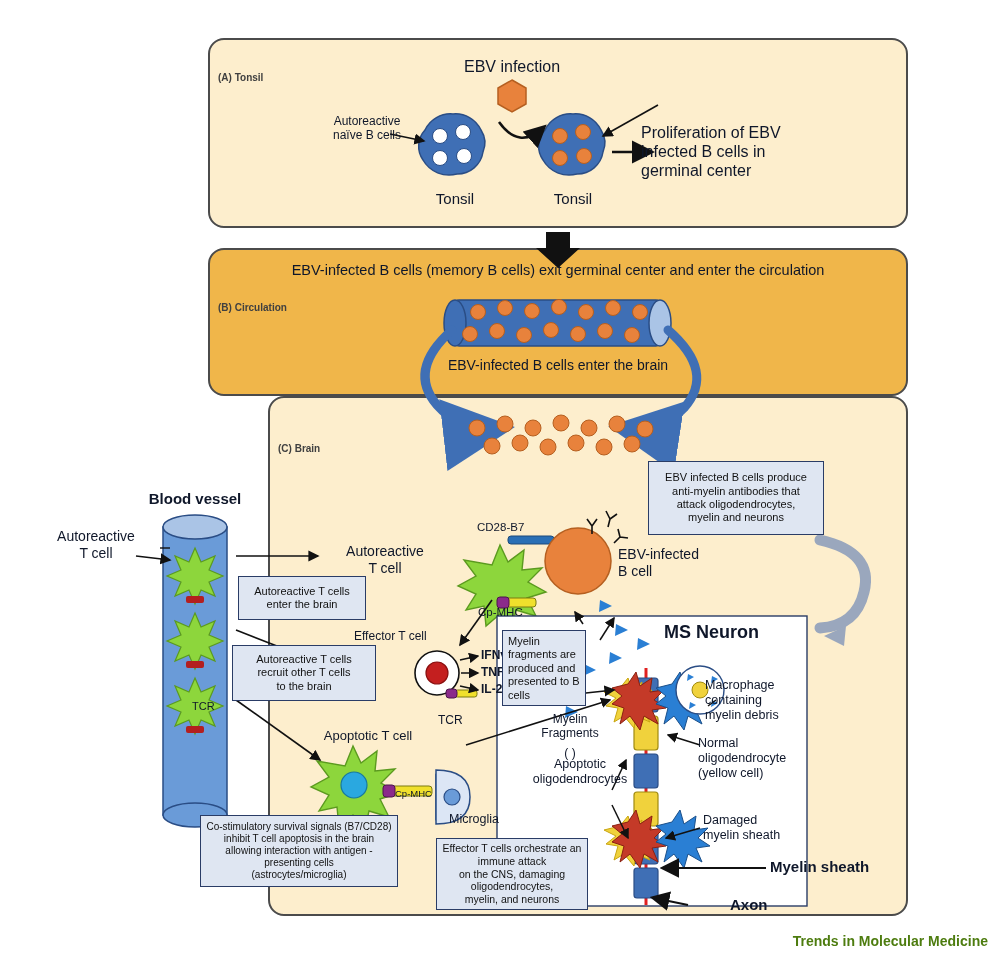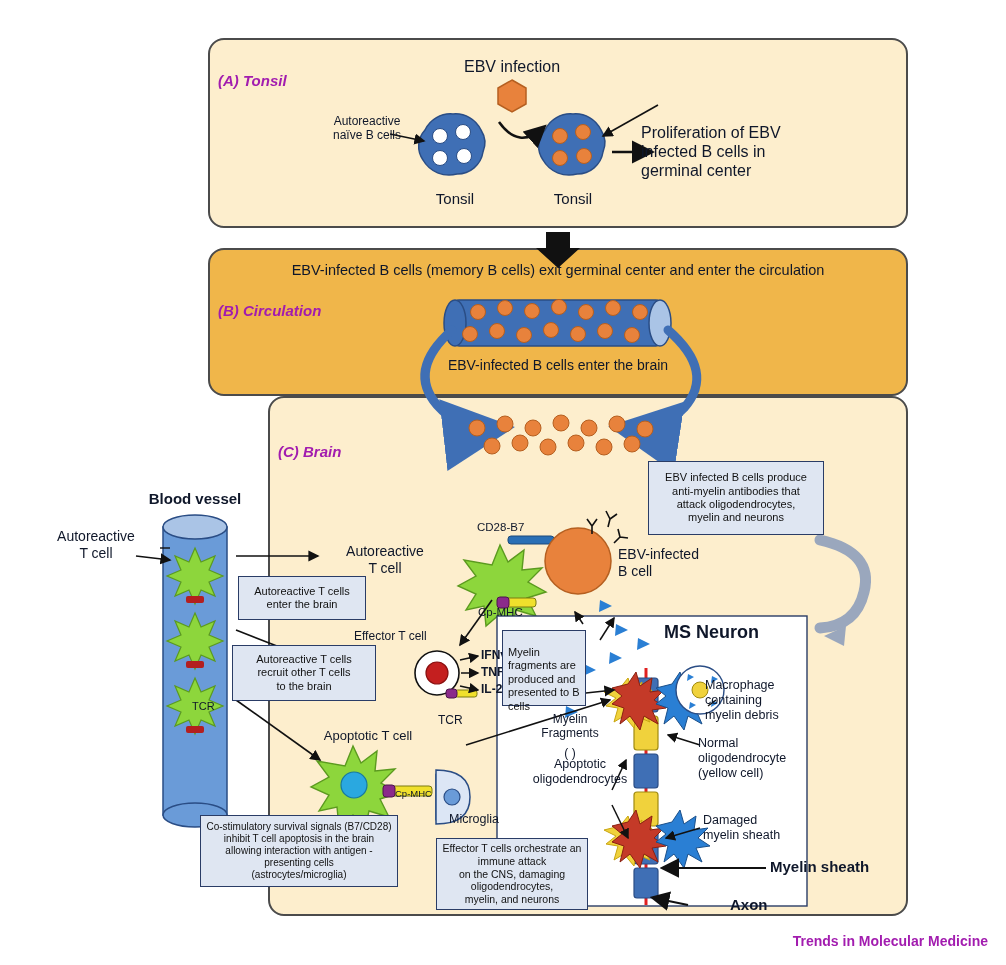--- a/index.html
+++ b/index.html
@@ -35,58 +35,57 @@
     border-radius: 16px;
   }
   #panel-c {
     left: 268px; top: 396px; width: 640px; height: 520px;
     background: #fdeecd;
     border: 2px solid #4b4b4b;
     border-radius: 16px;
   }
   .panel-label {
     position: absolute;
-    font-size: 15px;
+    font-size: 10px;
     font-weight: bold;
-    color: #a21caf;
-    font-style: italic;
+    color: #404040;
   }
   .txt {
     position: absolute;
     font-size: 13px;
     color: #0f172a;
     line-height: 1.18;
   }
   .txt.center { text-align: center; }
   .bold { font-weight: bold; }
   .callout {
     position: absolute;
     box-sizing: border-box;
     background: #dfe6f2;
     border: 1px solid #2a3c66;
     font-size: 11px;
     color: #111;
     text-align: center;
     line-height: 1.22;
-    padding: 15px 5px;
+    padding: 4px 5px;
   }
   svg.layer {
     position: absolute;
     left: 0; top: 0;
     width: 1006px;
     height: 965px;
     pointer-events: none;
   }
   #trends {
     position: absolute;
     right: 18px;
     bottom: 16px;
     font-size: 14px;
     font-weight: bold;
-    color: #a21caf;
+    color: #4d7c0f;
   }
 </style>
 </head>
 <body>
 
 <div id="canvas">
 
   <div class="panel" id="panel-a"></div>
   <div class="panel" id="panel-b"></div>
   <div class="panel" id="panel-c"></div>

